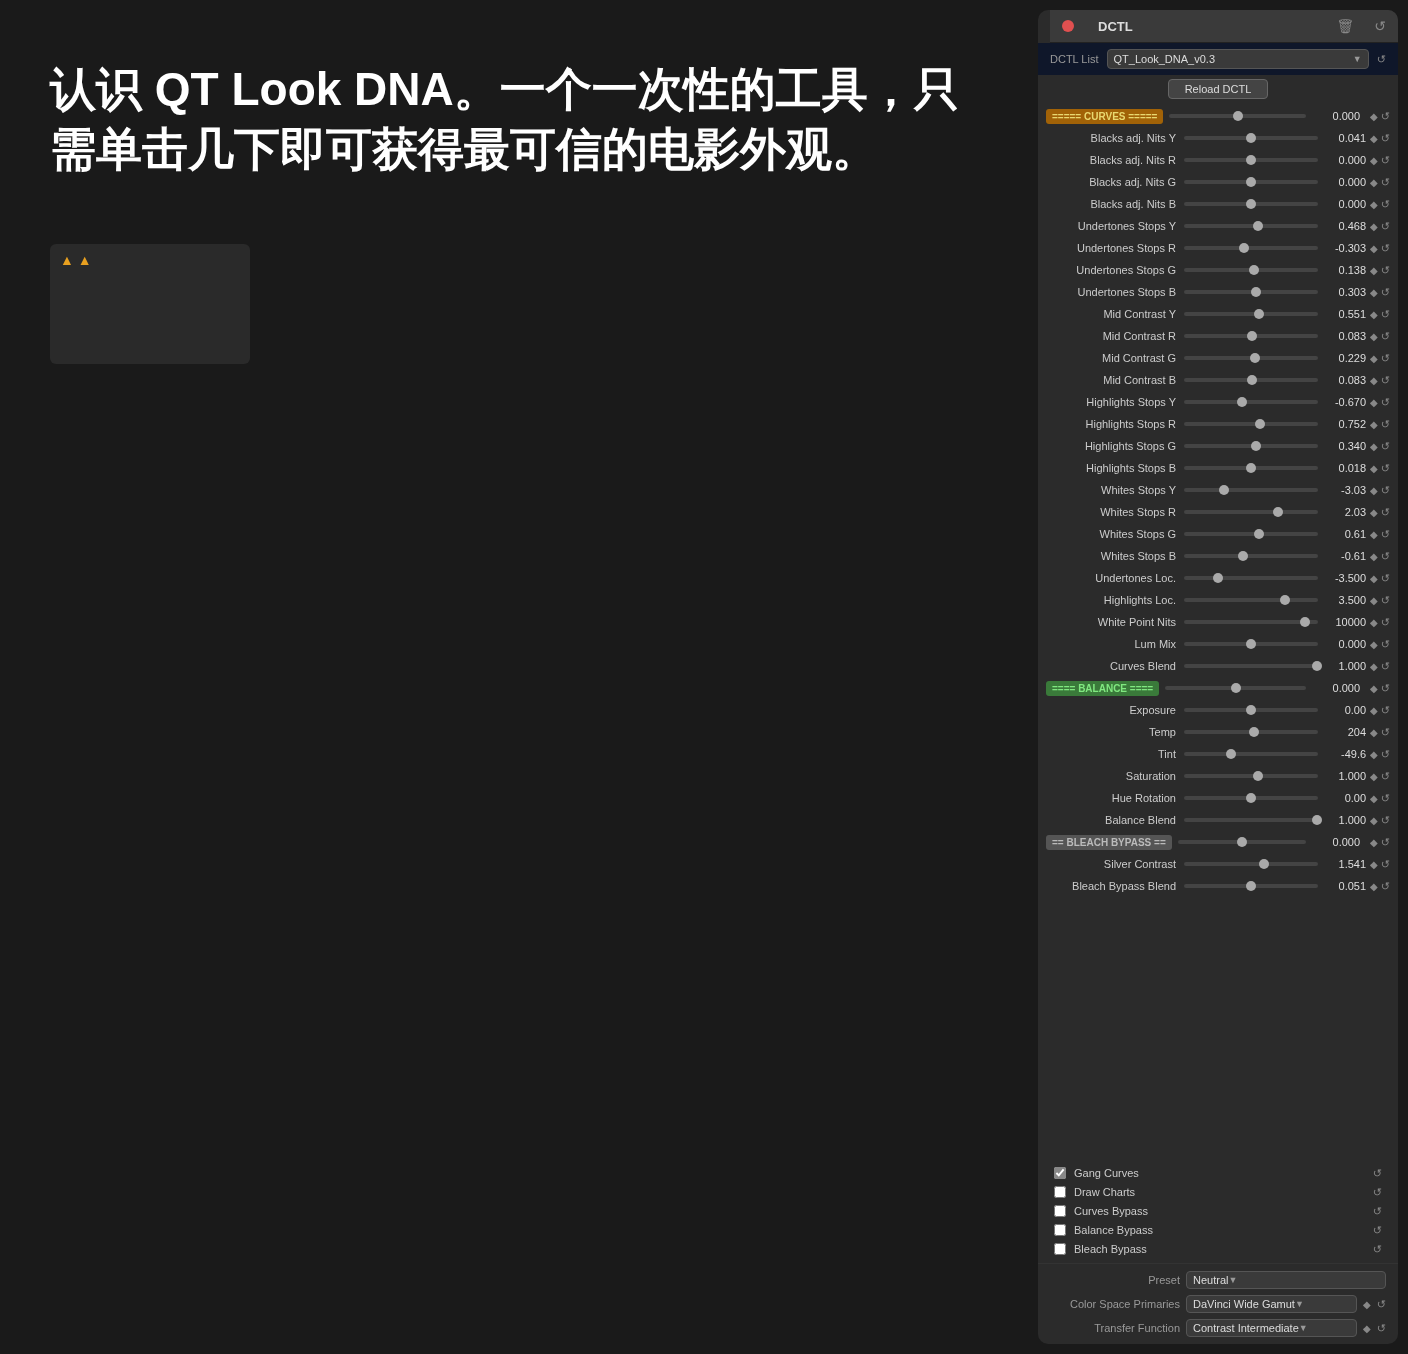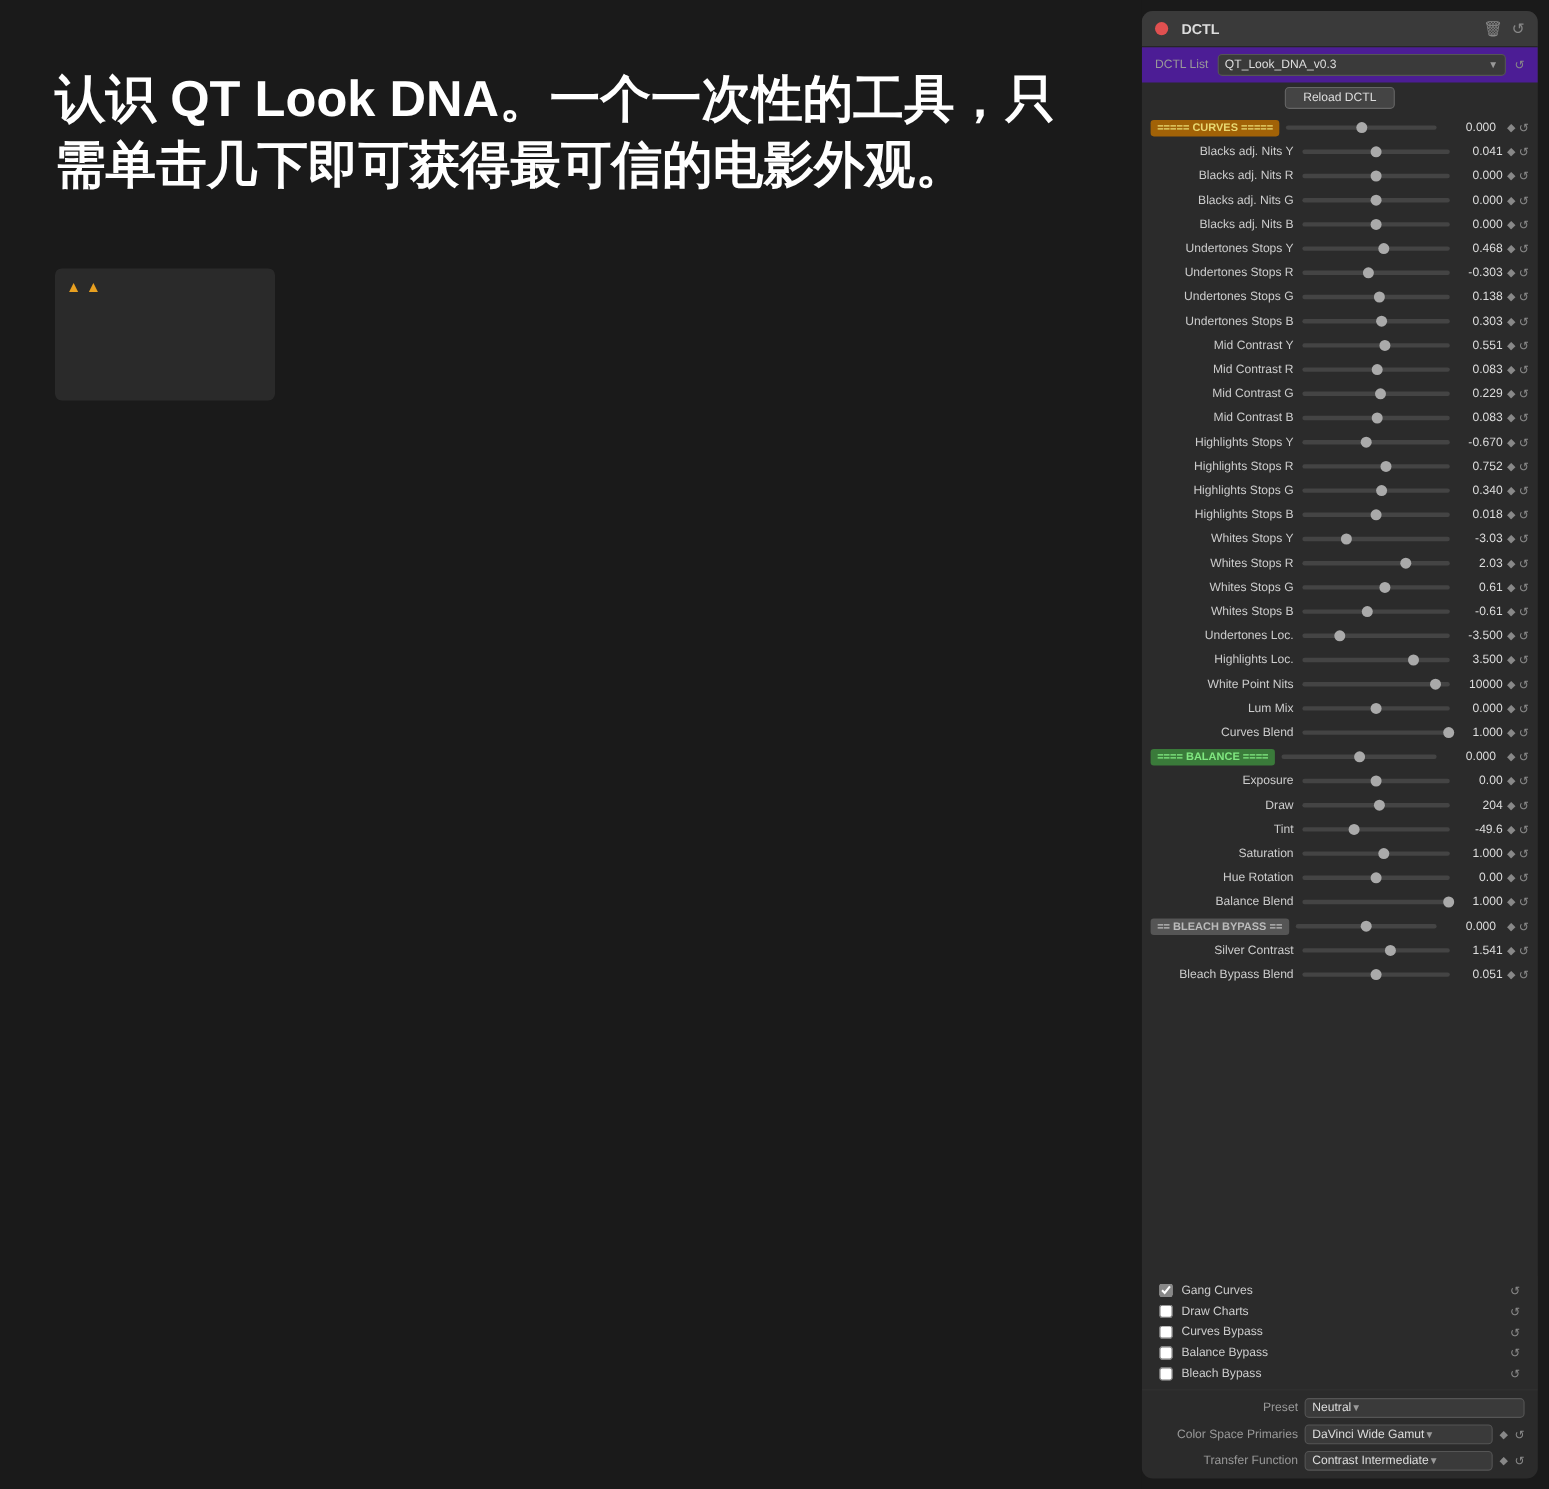--- a/index.html
+++ b/index.html
@@ -63,22 +63,23 @@
       flex-direction: column;
       overflow: hidden;
       font-size: 12px;
       color: #ddd;
     }
     .panel-titlebar {
       background: #3a3a3a;
       padding: 8px 12px;
       display: flex;
       align-items: center;
-      gap: 8px;
+      gap: 20px;
       border-bottom: 1px solid #222;
+      margin-left: 12px;
     }
     .traffic-light {
       width: 12px;
       height: 12px;
       border-radius: 50%;
       background: #e05050;
     }
     .panel-title {
       font-size: 13px;
       font-weight: 600;
@@ -89,21 +90,21 @@
     .title-icon {
       color: #888;
       font-size: 14px;
       cursor: pointer;
     }
     .dctl-list-row {
       padding: 6px 12px;
       display: flex;
       align-items: center;
       gap: 8px;
-      background: #4c1d95;
+      background: #0f172a;
     }
     .dctl-list-label {
       color: #999;
       font-size: 11px;
     }
     .dctl-list-select {
       flex: 1;
       background: #3a3a3a;
       border: 1px solid #555;
       border-radius: 4px;
@@ -622,21 +623,21 @@
         <div class="slider-track">
           <div class="slider-thumb" style="left: 50%;"></div>
         </div>
         <span class="param-value">0.00</span>
         <div class="param-actions">
           <span class="diamond-icon">◆</span>
           <span class="reset-icon">↺</span>
         </div>
       </div>
       <div class="param-row">
-        <span class="param-label">Draw</span>
+        <span class="param-label">Temp</span>
         <div class="slider-track">
           <div class="slider-thumb" style="left: 52%;"></div>
         </div>
         <span class="param-value">204</span>
         <div class="param-actions">
           <span class="diamond-icon">◆</span>
           <span class="reset-icon">↺</span>
         </div>
       </div>
       <div class="param-row">

